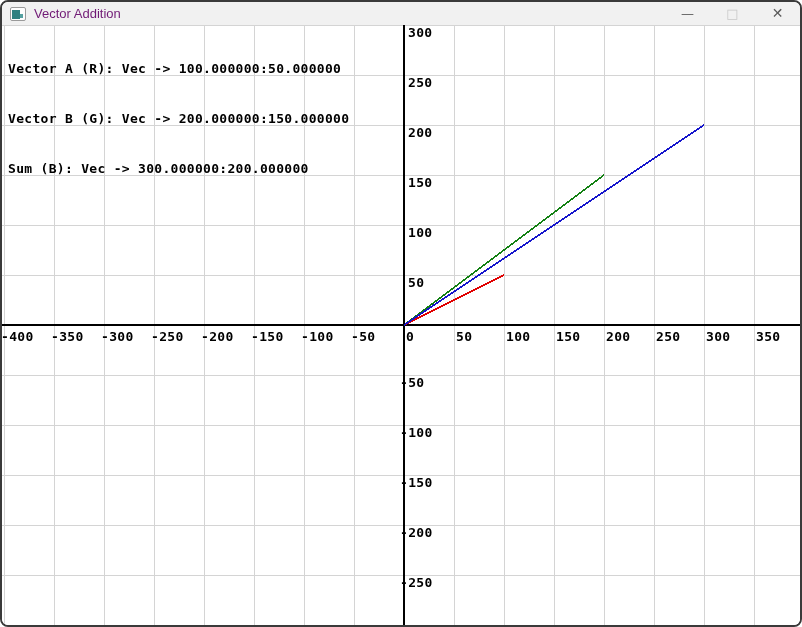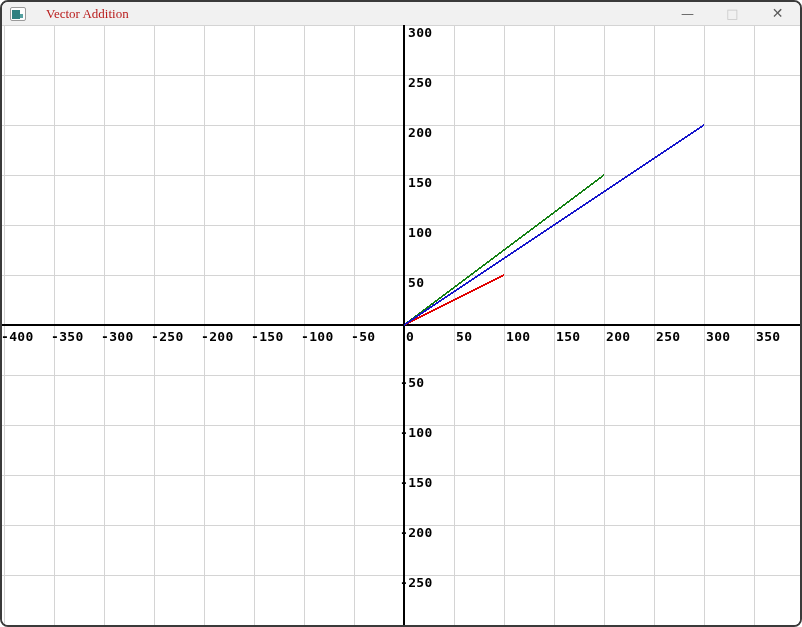--- a/index.html
+++ b/index.html
@@ -32,24 +32,23 @@
     position:absolute; left:1px; top:2px;
     width:8px; height:9px;
     background:#2f8080;
   }
   .app-icon .icon-dot {
     position:absolute; right:2px; bottom:2px;
     width:3px; height:4px;
     background:#55a0a0;
   }
   .titlebar .title {
-    margin-left:20px;
+    margin-left:8px;
     font-size:13px;
-    color:#b91c1c;
-    font-family:Liberation Serif, serif;
+    color:#701a75;
   }
   .controls {
     position:absolute; right:0; top:0;
     height:100%;
     display:flex;
   }
   .ctrl {
     width:45px; height:100%;
     border:none; background:transparent;
     font-size:13px; line-height:23px;
@@ -151,14 +150,19 @@
         <line x1="0" y1="500" x2="798" y2="500" stroke="#d4d4d4" stroke-width="1" shape-rendering="crispEdges"></line>
         <text x="398" y="512" class="tick">-200</text>
         <line x1="0" y1="550" x2="798" y2="550" stroke="#d4d4d4" stroke-width="1" shape-rendering="crispEdges"></line>
         <text x="398" y="562" class="tick">-250</text>
         <line x1="402" y1="0" x2="402" y2="600" stroke="#000000" stroke-width="1.5" shape-rendering="crispEdges"></line>
         <line x1="0" y1="300" x2="798" y2="300" stroke="#000000" stroke-width="1.5" shape-rendering="crispEdges"></line>
         <line x1="402" y1="300" x2="502" y2="250" stroke="#e00000" stroke-width="1.5" shape-rendering="crispEdges"></line>
         <line x1="402" y1="300" x2="602" y2="150" stroke="#118011" stroke-width="1.5" shape-rendering="crispEdges"></line>
         <line x1="402" y1="300" x2="702" y2="100" stroke="#1414cc" stroke-width="1.5" shape-rendering="crispEdges"></line>
       </svg>
+    <div class="info">
+      <div>Vector A (R): Vec -&gt; 100.000000:50.000000</div>
+      <div>Vector B (G): Vec -&gt; 200.000000:150.000000</div>
+      <div>Sum (B): Vec -&gt; 300.000000:200.000000</div>
+    </div>
   </div>
 </div>
 
 </body></html>

